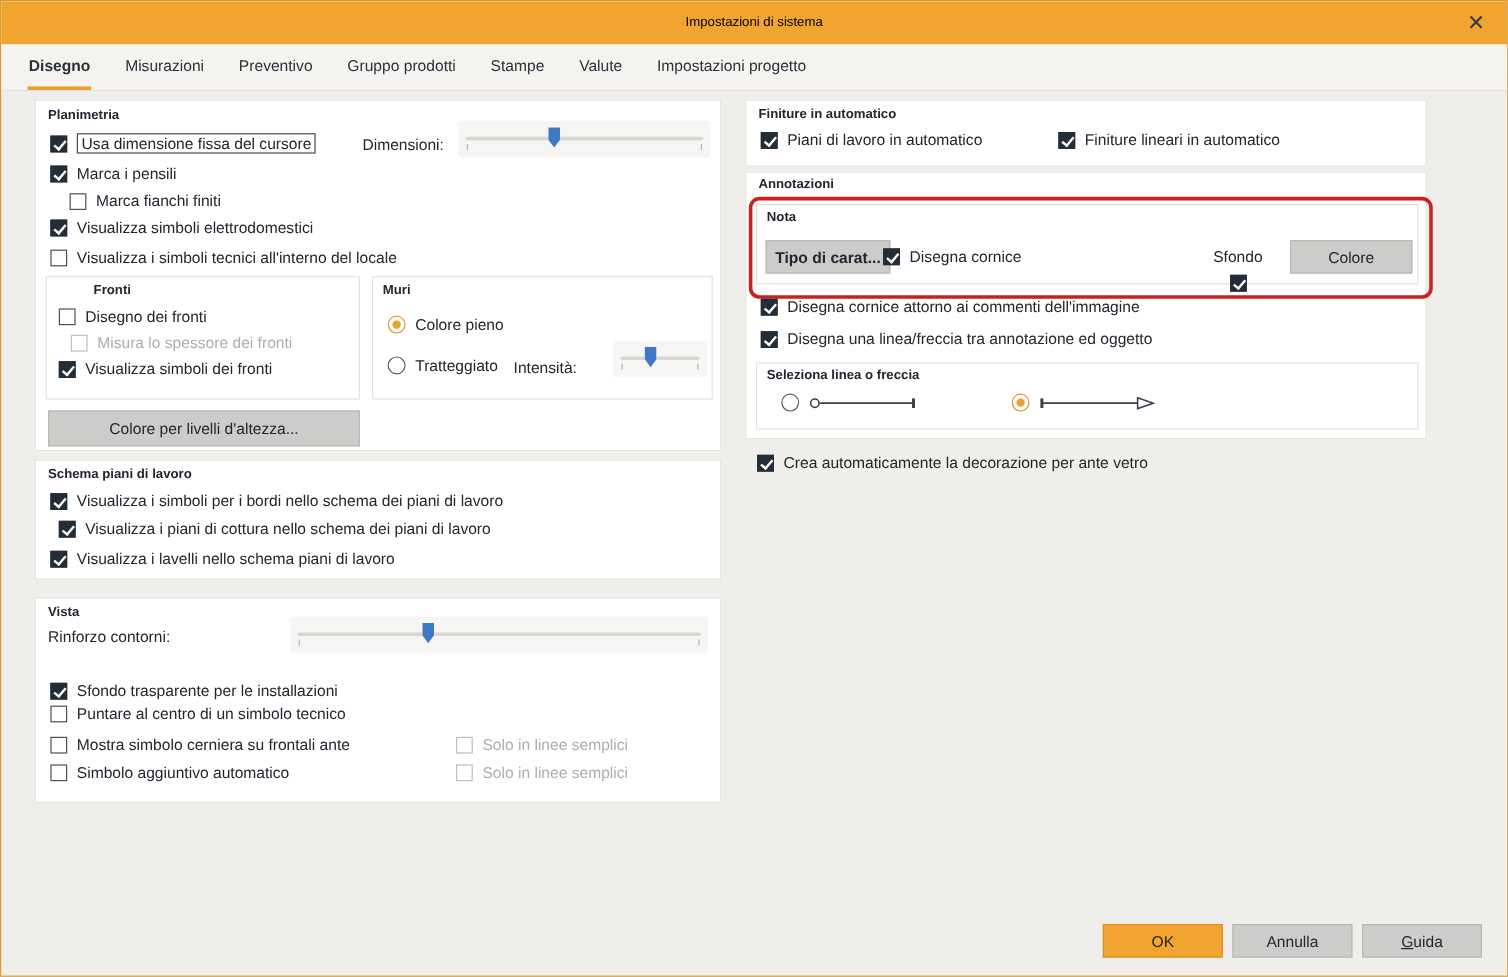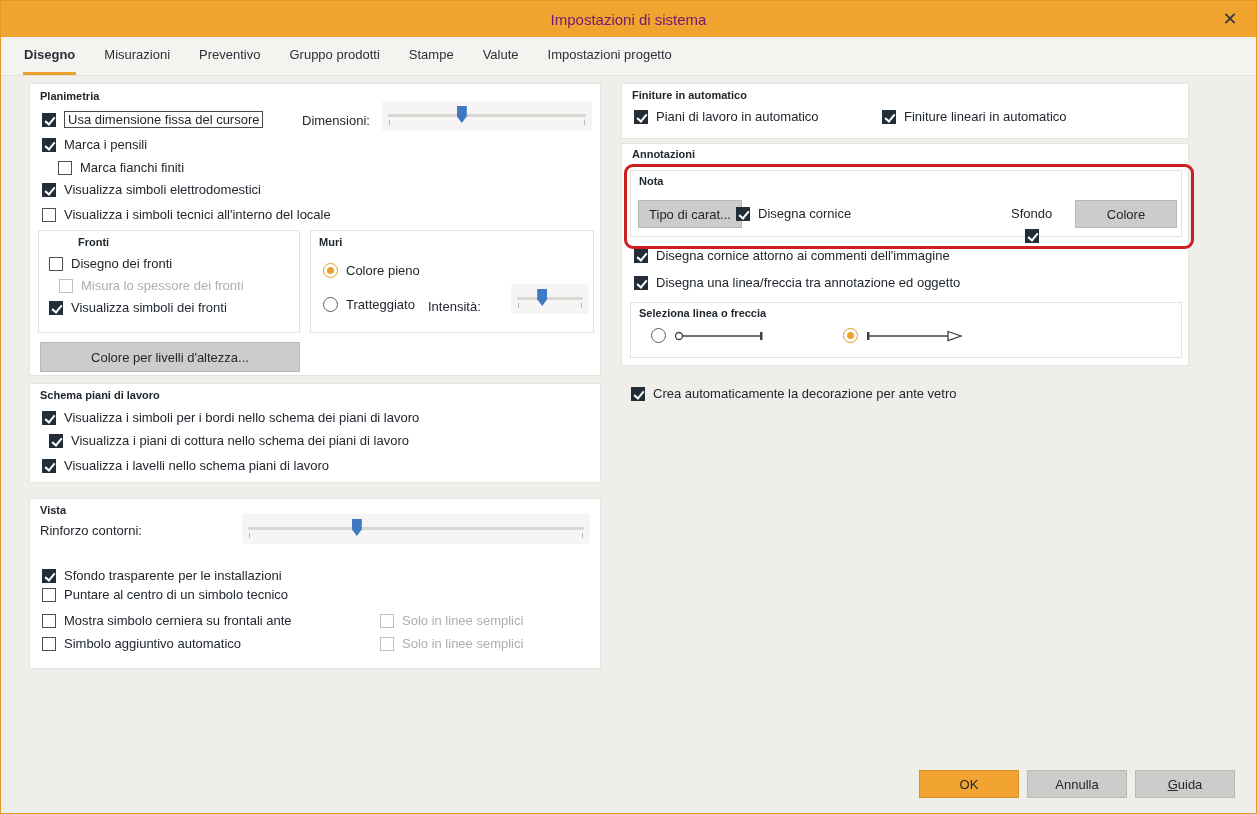--- a/index.html
+++ b/index.html
@@ -1,19 +1,19 @@
 <!DOCTYPE html>
 <html><head>
 <meta charset="utf-8">
 <style>
   html,body{margin:0;padding:0;}
   body{font-family:"Liberation Sans",sans-serif;background:#8a8a8a;}
   .win{position:relative;width:1257px;height:814px;background:#F0EEEA;border:1px solid #DD9A25;box-sizing:border-box;overflow:hidden;color:#21272E;}
   .titlebar{position:absolute;left:0;top:0;width:100%;height:36px;background:#F1A42F;display:flex;align-items:center;justify-content:center;}
-  .title{font-size:15px;color:#701a75;}
+  .title{font-size:11px;color:#000000;}
   .close{position:absolute;right:14px;top:6px;width:24px;height:24px;display:flex;align-items:center;justify-content:center;font-size:18px;color:#333A41;cursor:pointer;}
   .tabbar{position:absolute;left:0;top:36px;width:100%;height:39px;background:#F5F3F0;border-bottom:1px solid #E4E1DC;display:flex;align-items:stretch;padding-left:22px;box-sizing:border-box;}
   .tab{display:flex;align-items:center;padding:0 1px;margin-right:27px;font-size:13px;color:#2A3138;border-bottom:3px solid transparent;cursor:pointer;white-space:nowrap;}
   .tab.active{font-weight:bold;border-bottom-color:#E9A02C;}
   .panel{position:absolute;background:#FFFFFF;border:1px solid #E7E4DF;box-sizing:border-box;}
   .subbox{position:absolute;background:#FFFFFF;border:1px solid #E5E2DD;box-sizing:border-box;}
   .ghead{position:absolute;font-size:11px;font-weight:bold;white-space:nowrap;color:#21272E;}
   .flabel{position:absolute;font-size:13px;white-space:nowrap;color:#21272E;}
   .cbrow,.radiorow{position:absolute;display:flex;align-items:center;gap:8px;font-size:13px;white-space:nowrap;cursor:default;color:#21272E;}
   .cb{width:14px;height:14px;border:1px solid #49525B;background:#fff;box-sizing:border-box;position:relative;flex:0 0 auto;}
@@ -188,21 +188,21 @@
       <span class="cb on"></span>
       <span class="lbl">Finiture lineari in automatico</span>
     </label>
   </div>
 
   <div class="panel" style="left:620px;top:142px;width:568px;height:223px;">
     <div class="ghead" style="left:10px;top:4px;">Annotazioni</div>
 
     <div class="subbox" style="left:8px;top:26px;width:552px;height:67px;">
       <div class="ghead" style="left:8px;top:4px;">Nota</div>
-      <button class="gbtn" style="left:7px;top:29px;width:104px;height:28px;">Tipo di carat...</button>
+      <button class="gbtn" style="left:7px;top:29px;width:104px;height:28px;font-weight:bold;">Tipo di carat...</button>
       <label class="cbrow" style="left:105px;top:35px;">
         <span class="cb on"></span>
         <span class="lbl">Disegna cornice</span>
       </label>
       <label class="cbrow" style="left:380px;top:35px;flex-direction:column;">
         <span class="lbl">Sfondo</span>
         <span class="cb on"></span>
       </label>
       <button class="gbtn" style="left:444px;top:29px;width:102px;height:28px;">Colore</button>
     </div>
@@ -235,21 +235,21 @@
           <svg width="98" height="14" viewBox="0 0 98 14">
             <rect x="1" y="3" width="2.5" height="8" fill="#3A424A"></rect>
             <line x1="3" y1="7" x2="82" y2="7" stroke="#3A424A" stroke-width="1.5"></line>
             <polygon points="82,2.5 95,7 82,11.5" fill="#fff" stroke="#3A424A" stroke-width="1.3"></polygon>
           </svg>
         </span>
       </label>
     </div>
   </div>
 
-  <label class="cbrow" style="left:630px;top:385px;">
+  <label class="cbrow" style="left:630px;top:377px;">
     <span class="cb on"></span>
     <span class="lbl">Crea automaticamente la decorazione per ante vetro</span>
   </label>
 
   <button class="gbtn okbtn" style="left:918px;top:769px;width:100px;height:28px;">OK</button>
   <button class="gbtn" style="left:1026px;top:769px;width:100px;height:28px;">Annulla</button>
   <button class="gbtn" style="left:1134px;top:769px;width:100px;height:28px;">
     <span class="u">G</span>
       <span>uida</span>
   </button>

